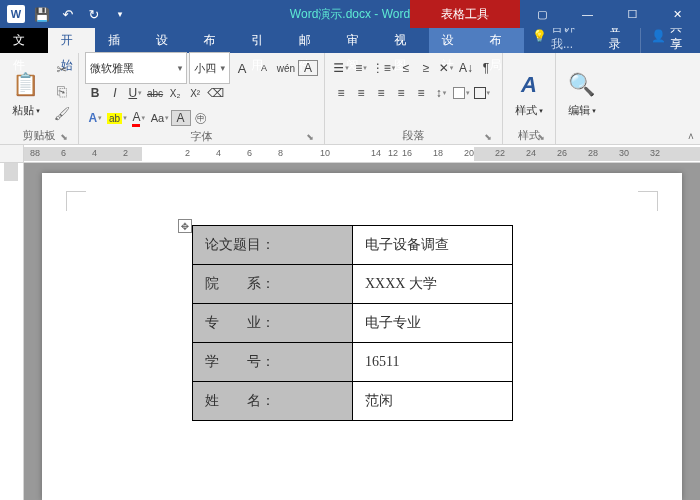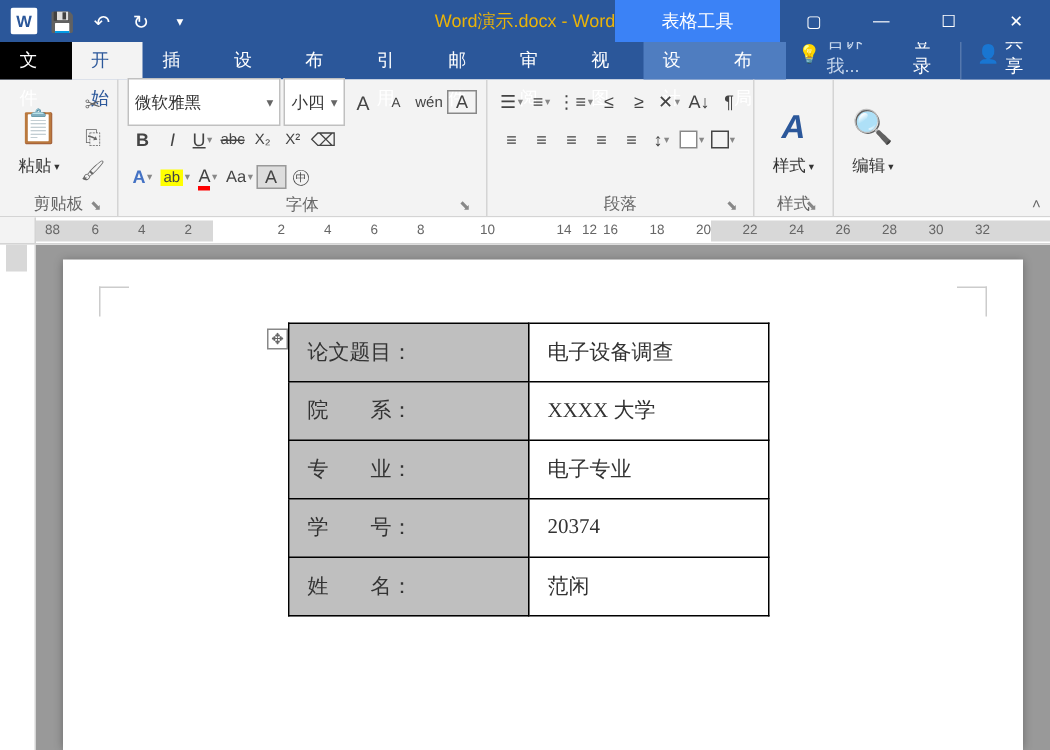--- a/index.html
+++ b/index.html
@@ -1,21 +1,21 @@
 <!DOCTYPE html>
 <html><head>
 <meta charset="utf-8">
 <style>
 *{box-sizing:border-box;margin:0;padding:0;font-family:"Microsoft YaHei","微软雅黑",sans-serif;user-select:none}
 body{width:700px;height:500px;overflow:hidden;background:#fff;font-size:12px;color:#333}
 .title-bar{height:28px;background:#2b579a;color:#fff;display:flex;align-items:center;position:relative}
 .qat{display:flex;align-items:center;height:100%;padding-left:4px;gap:2px}
 .qat-btn{width:24px;height:24px;display:flex;align-items:center;justify-content:center;color:#fff;font-size:13px}
-.tb-title{position:absolute;left:50%;transform:translateX(-50%);font-size:12px;color:#eab308}
-.tb-ctx{position:absolute;left:410px;top:0;width:110px;height:28px;background:#3b82f6;color:#fff;display:flex;align-items:center;justify-content:center;font-size:12px}
+.tb-title{position:absolute;left:50%;transform:translateX(-50%);font-size:12px;color:#5eead4}
+.tb-ctx{position:absolute;left:410px;top:0;width:110px;height:28px;background:#b91c1c;color:#fff;display:flex;align-items:center;justify-content:center;font-size:12px}
 .win-ctrl{margin-left:auto;display:flex;height:100%}
 .win-btn{width:45px;height:28px;display:flex;align-items:center;justify-content:center;color:#fff;font-size:11px}
 .tabs{height:25px;background:#2b579a;display:flex;align-items:flex-end;color:#fff}
 .tab{padding:0 13px;height:25px;line-height:25px;font-size:12px;cursor:pointer}
 .tab.file{background:#000000}
 .tab.active{background:#f3f3f3;color:#2b579a}
 .tab.ctx{background:#4f7dc0}
 .tell{display:flex;align-items:center;gap:4px;padding:0 8px;font-size:12px;color:#c6d6ec}
 .login{padding:0 10px;font-size:12px}
 .share{background:#2b579a;padding:0 10px;display:flex;align-items:center;gap:4px;font-size:12px;border-left:1px solid rgba(255,255,255,.2)}
@@ -42,21 +42,21 @@
 .ruler-num{position:absolute;top:3px;font-size:9px;color:#666}
 .doc-area{display:flex;height:337px;background:#999;overflow:hidden}
 .ruler-v{width:24px;background:#fff;border-right:1px solid #d4d4d4;position:relative}
 .ruler-v .ruler-gray{left:4px;width:14px;top:0}
 .page-wrap{flex:1;overflow:auto;position:relative;display:flex;justify-content:center;padding-top:10px}
 .page{width:640px;background:#fff;box-shadow:0 0 6px rgba(0,0,0,.3);padding:40px 10px 10px;position:relative}
 .corner{position:absolute;width:20px;height:20px;border-color:#ccc}
 .corner.tl{top:18px;left:24px;border-left:1px solid #ccc;border-top:1px solid #ccc}
 .corner.tr{top:18px;right:24px;border-right:1px solid #ccc;border-top:1px solid #ccc}
 .tbl-handle{position:absolute;top:46px;left:136px;width:14px;height:14px;border:1px solid #888;background:#fff;display:flex;align-items:center;justify-content:center;font-size:10px;color:#666;cursor:move}
-.word-table{border-collapse:collapse;margin-left:140px;margin-top:2px}
+.word-table{border-collapse:collapse;margin-left:140px;margin-top:12px}
 .word-table td{border:1px solid #000;padding:10px 12px;font-size:14px;font-family:"Microsoft YaHei"}
 .word-table td.lbl{width:160px;background:#bfbfbf}
 .word-table td.val{width:160px}
 svg{display:block}
 </style>
 </head>
 <body>
 
 <div class="title-bar">
   <div class="qat">
@@ -292,21 +292,21 @@
         <tr>
               <td class="lbl">院　　系：</td>
               <td class="val">XXXX 大学</td>
             </tr>
         <tr>
               <td class="lbl">专　　业：</td>
               <td class="val">电子专业</td>
             </tr>
         <tr>
               <td class="lbl">学　　号：</td>
-              <td class="val">20374</td>
+              <td class="val">16511</td>
             </tr>
         <tr>
               <td class="lbl">姓　　名：</td>
               <td class="val">范闲</td>
             </tr>
       </tbody>
         </table>
     </div>
   </div>
 </div>

